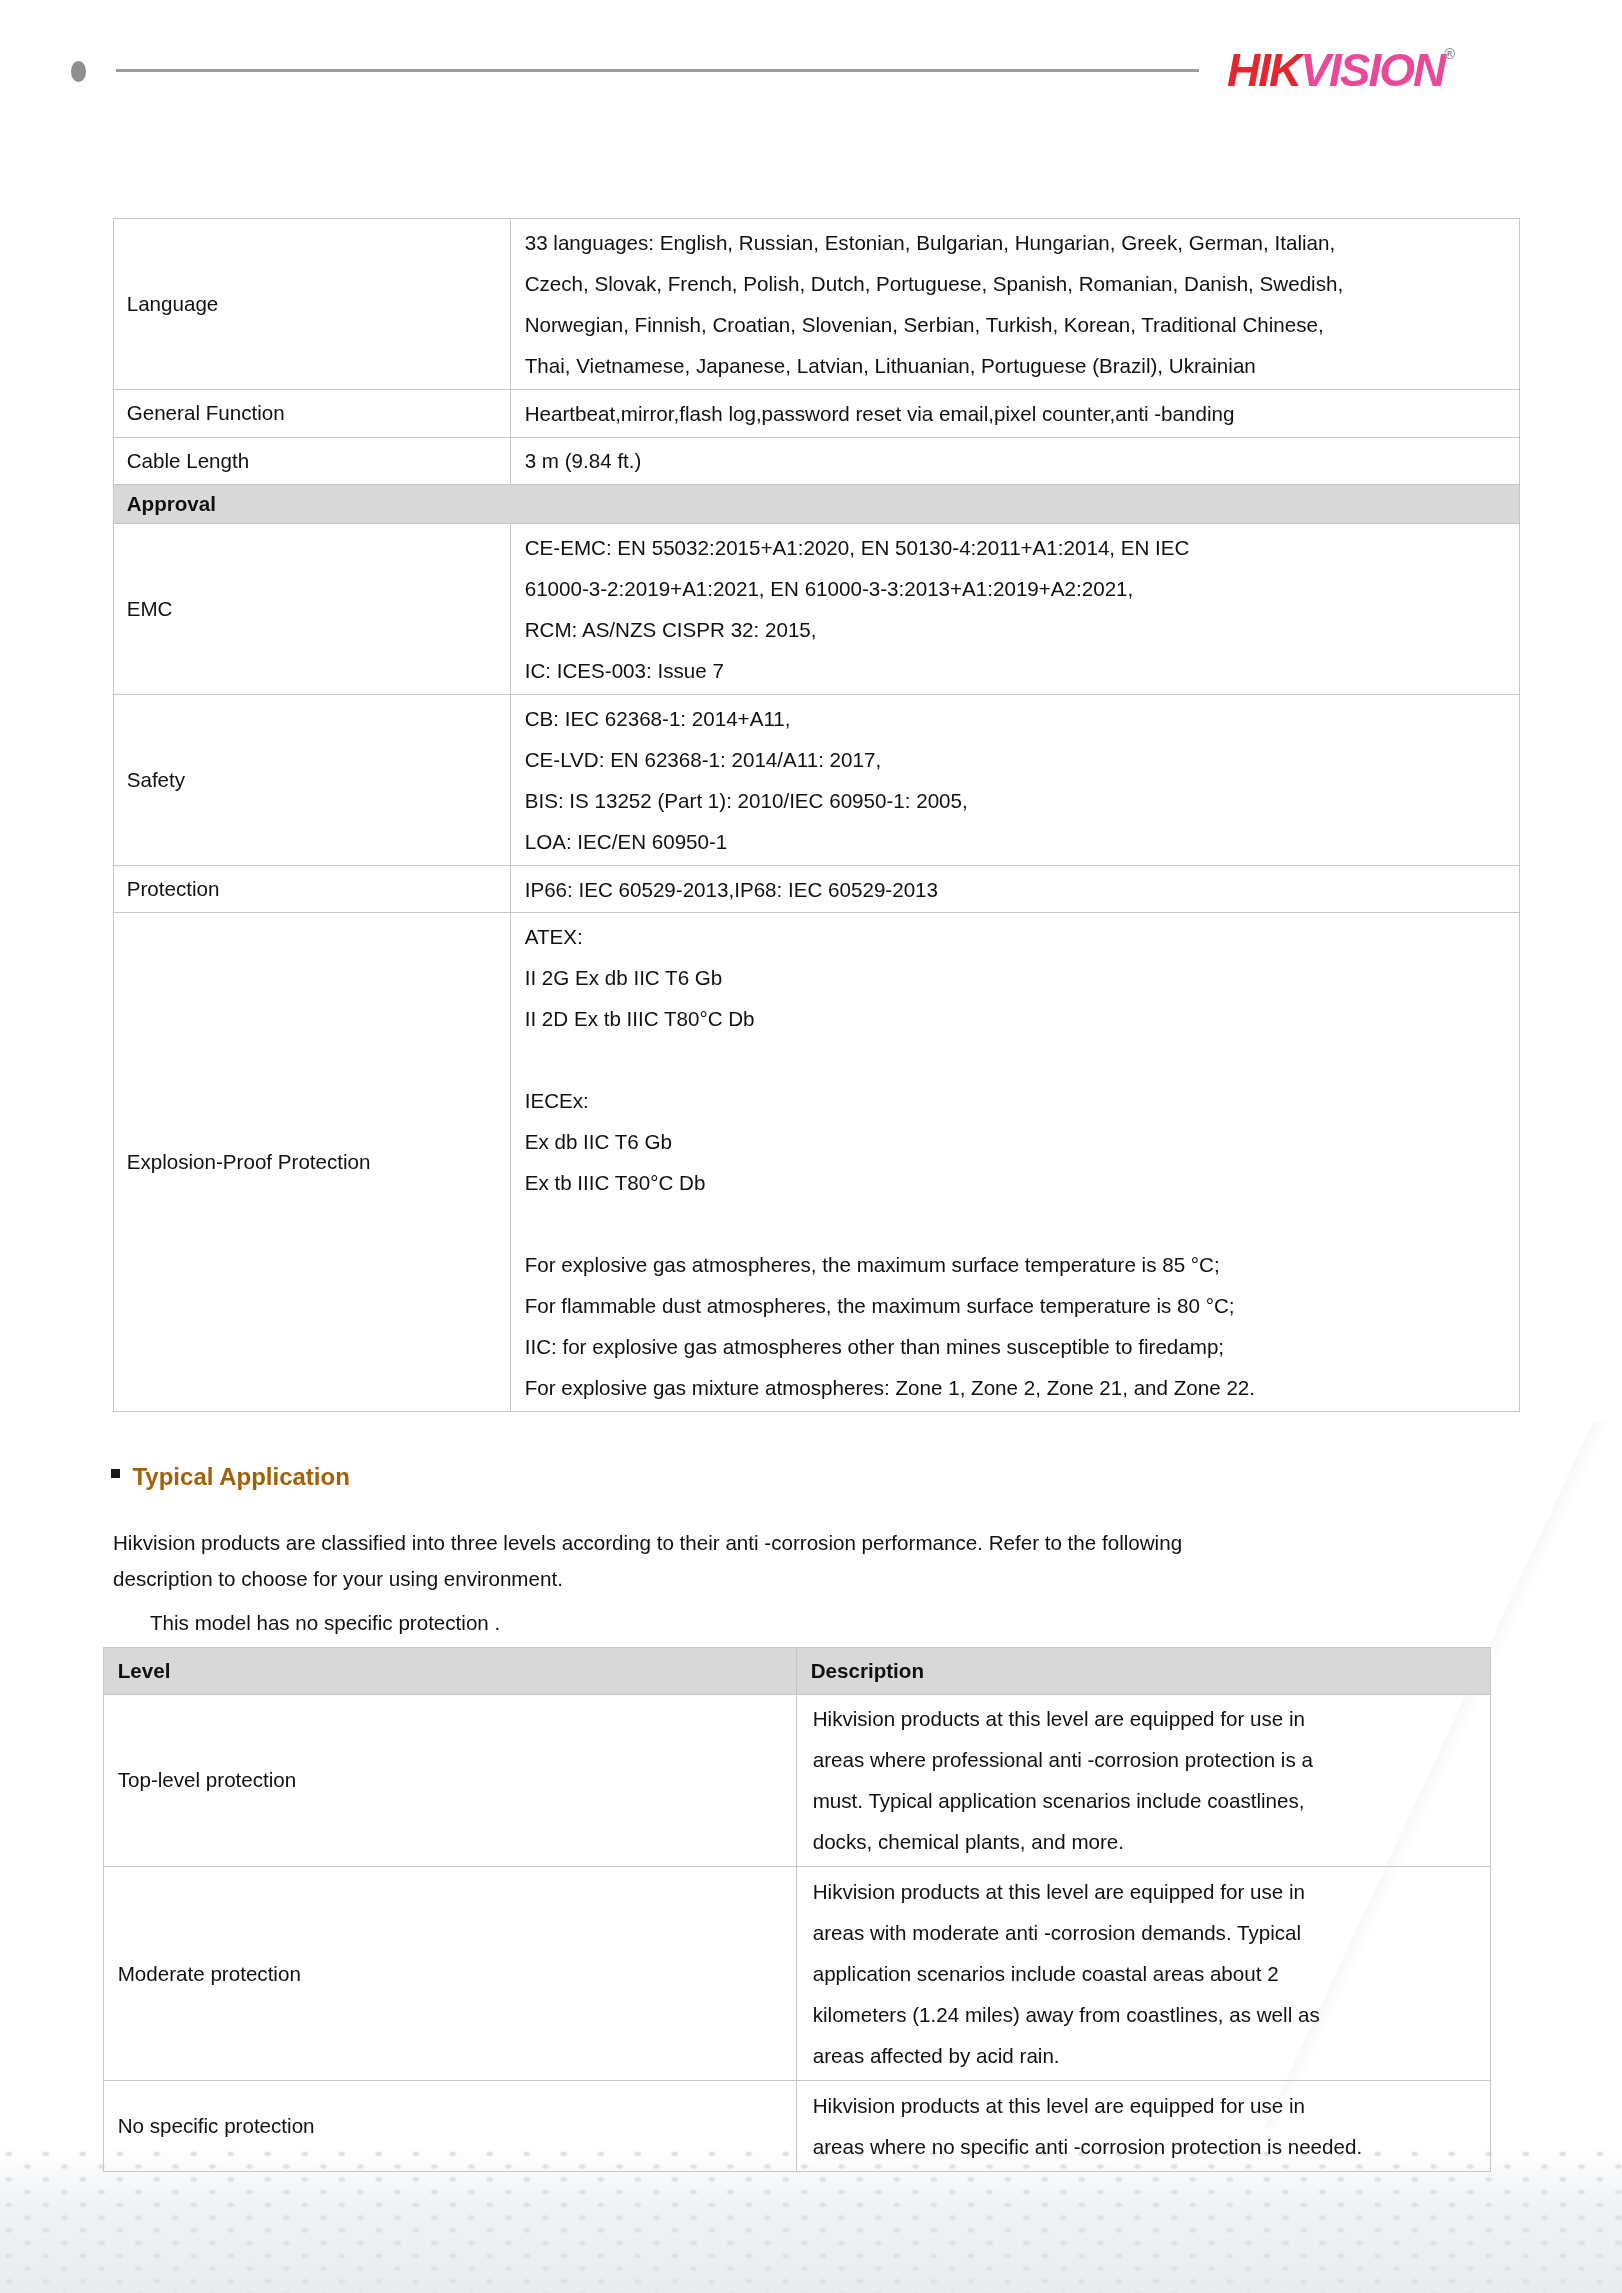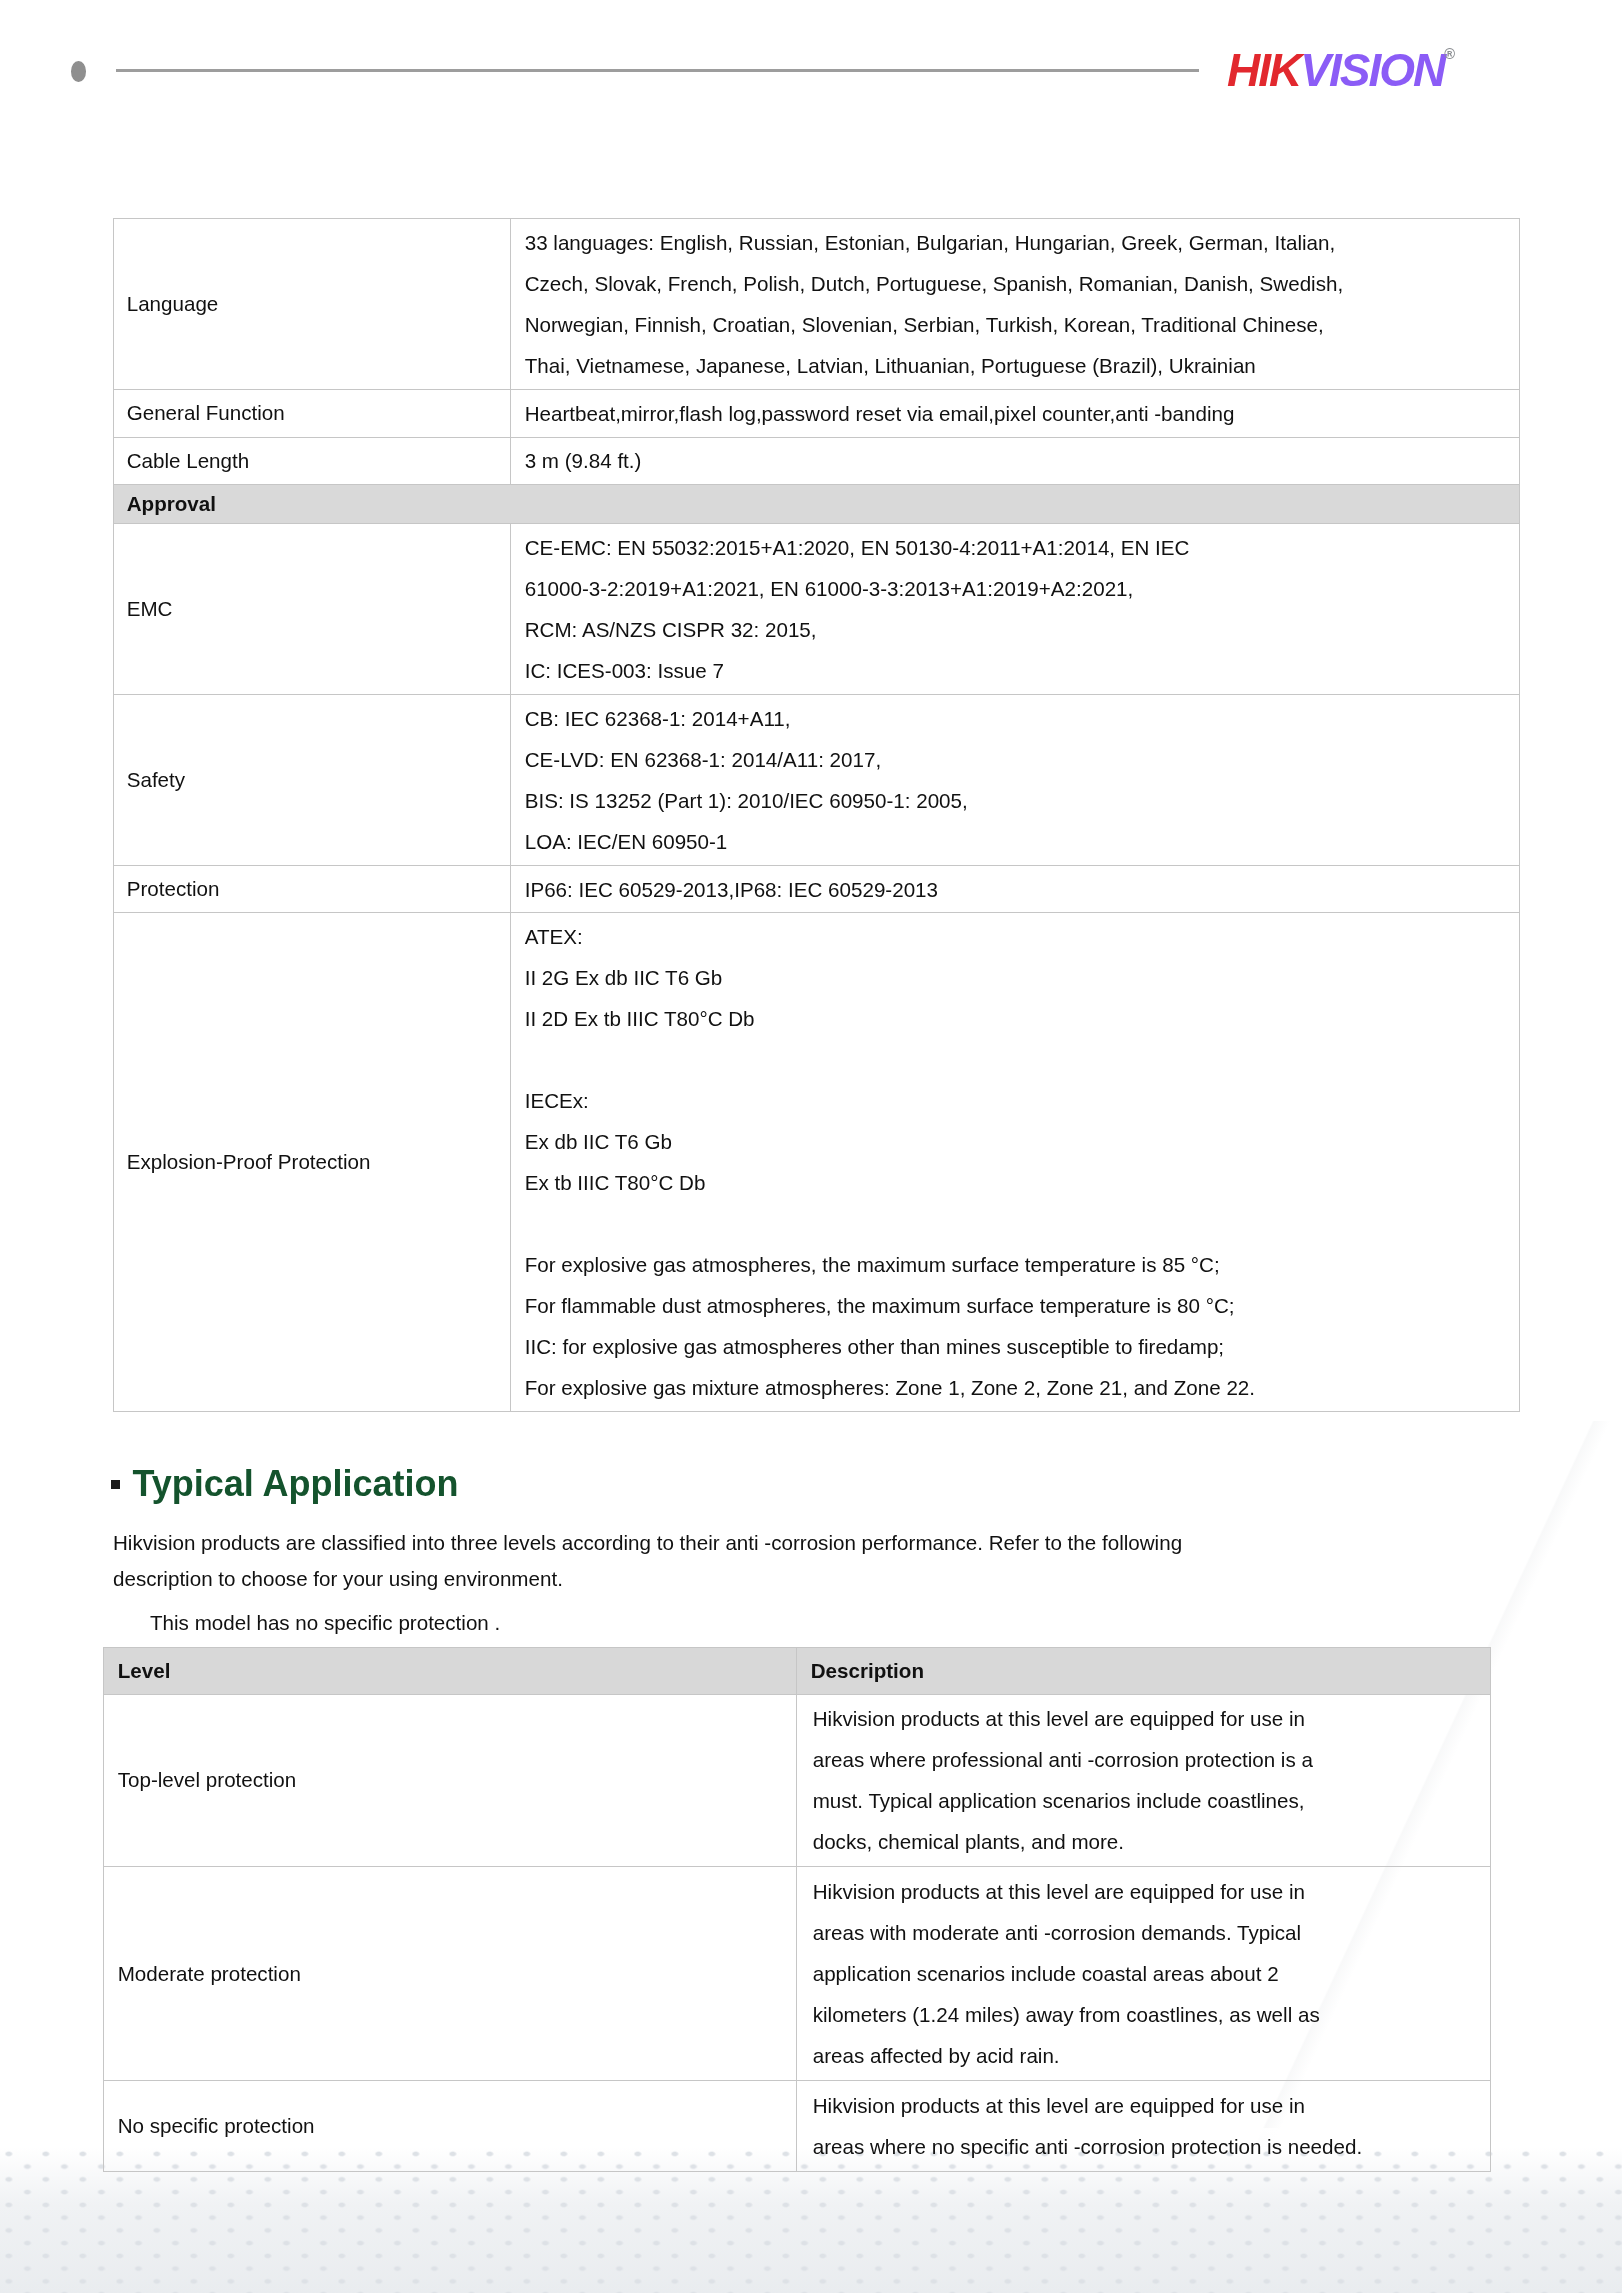--- a/index.html
+++ b/index.html
@@ -21,21 +21,21 @@
   .hdr-rule {
     position:absolute; left:116px; top:69px;
     width:1083px; height:2.9px; background:#9d9d9d;
   }
   .logo {
     position:absolute; left:1227px; top:43px; width:323px;
     font-size:46px; font-weight:bold; font-style:italic;
     letter-spacing:-2px; white-space:nowrap;
   }
   .logo .hik { color:#e2282e; }
-  .logo .vision { color:#8b5cf6; }
+  .logo .vision { color:#ec4899; }
   .logo .reg {
     font-size:14.7px; font-style:normal; color:#8b8e92;
     vertical-align:27.4px; letter-spacing:0;
   }
 
   
   table { border-collapse:collapse; table-layout:fixed; }
   td { border:1px solid #c6c6c6; font-size:20.6px; vertical-align:middle; }
   .line { line-height:41px; white-space:nowrap; }
 
@@ -44,21 +44,21 @@
   .spec-wrap table { width:1407px; }
   td.spec-label { width:397px; padding:2px 7.8px 2px 12.7px; }
   td.spec-value { padding:2.9px 13.7px;margin-top:20px; }
   td.spec-section {
     background:#d9d9d9; font-weight:bold; padding:6.9px 12.7px;margin-left:32px;
   }
 
   
   .ta-heading {
     position:absolute; left:111px; top:1463px;
-    font-size:36px; font-weight:bold; color:#14532d;
+    font-size:24px; font-weight:bold; color:#a16207;
   }
   .ta-bullet {
     display:inline-block; width:8.8px; height:8.8px;
     background:#1a1a1a; margin-right:12.7px; vertical-align:6.9px;
   }
   .ta-intro {
     position:absolute; left:113px; top:1525px; width:1362px;
     font-size:20.6px;
   }
   .ta-intro .iline { line-height:36px; }

